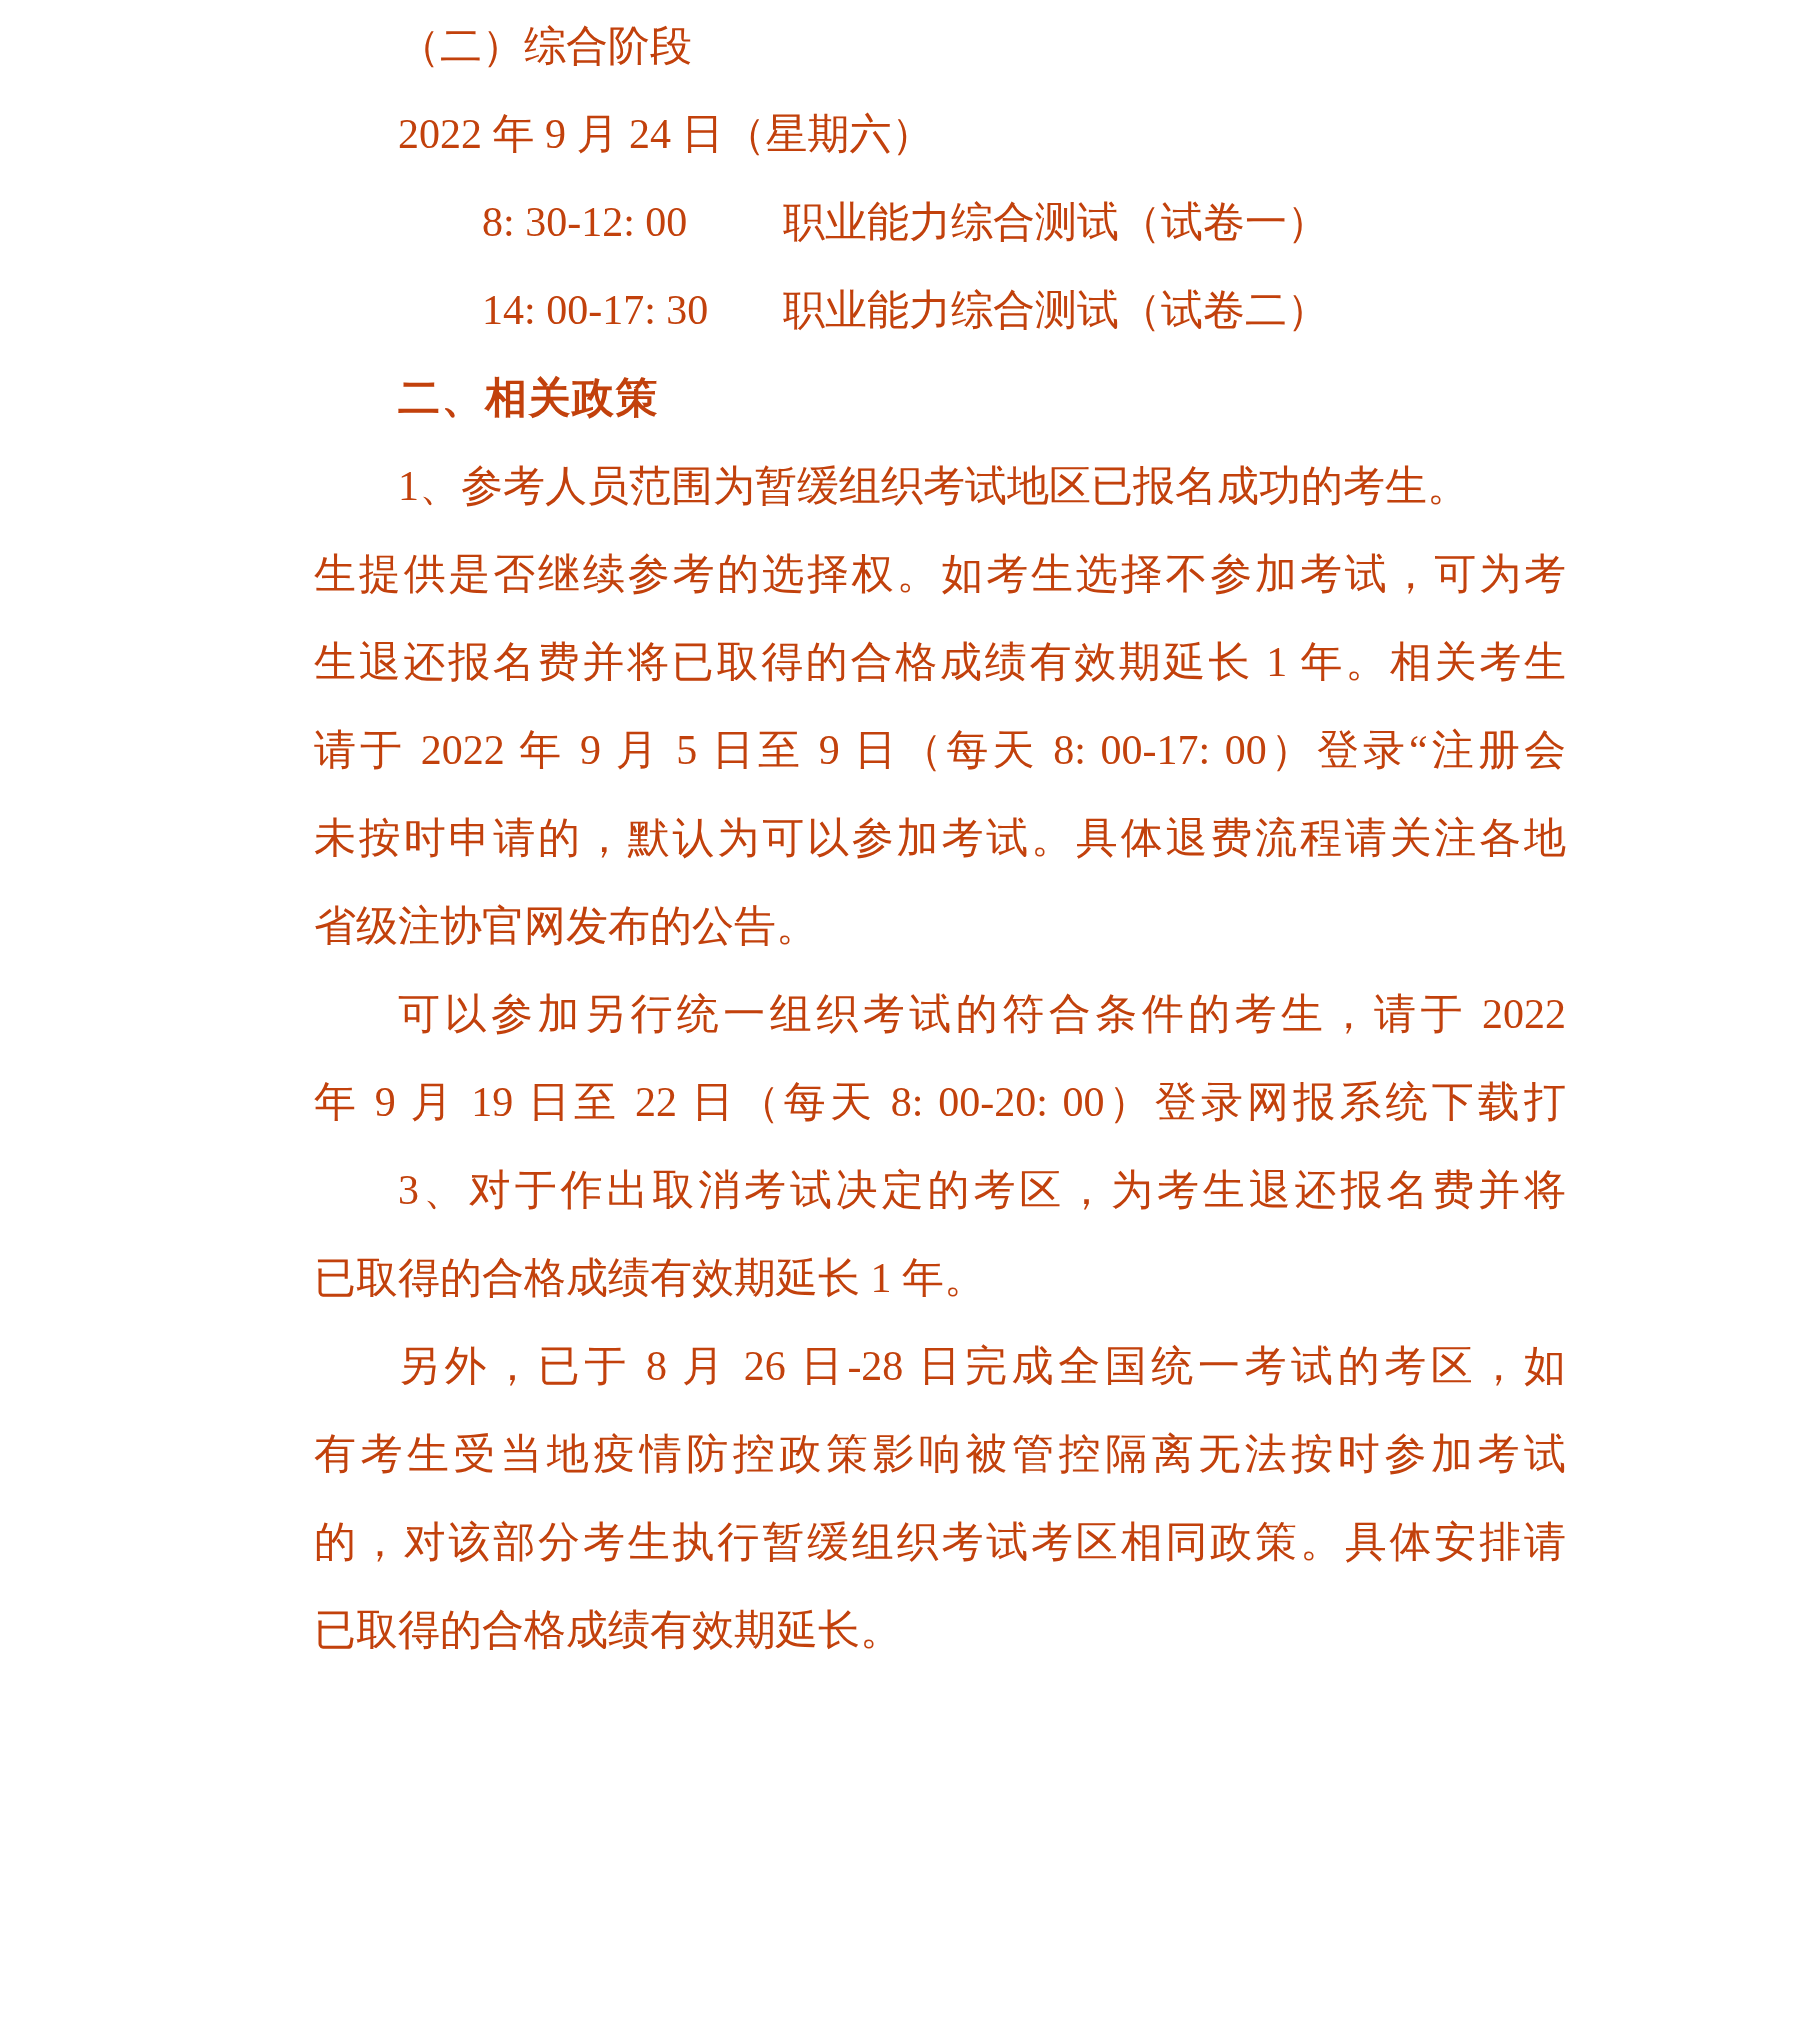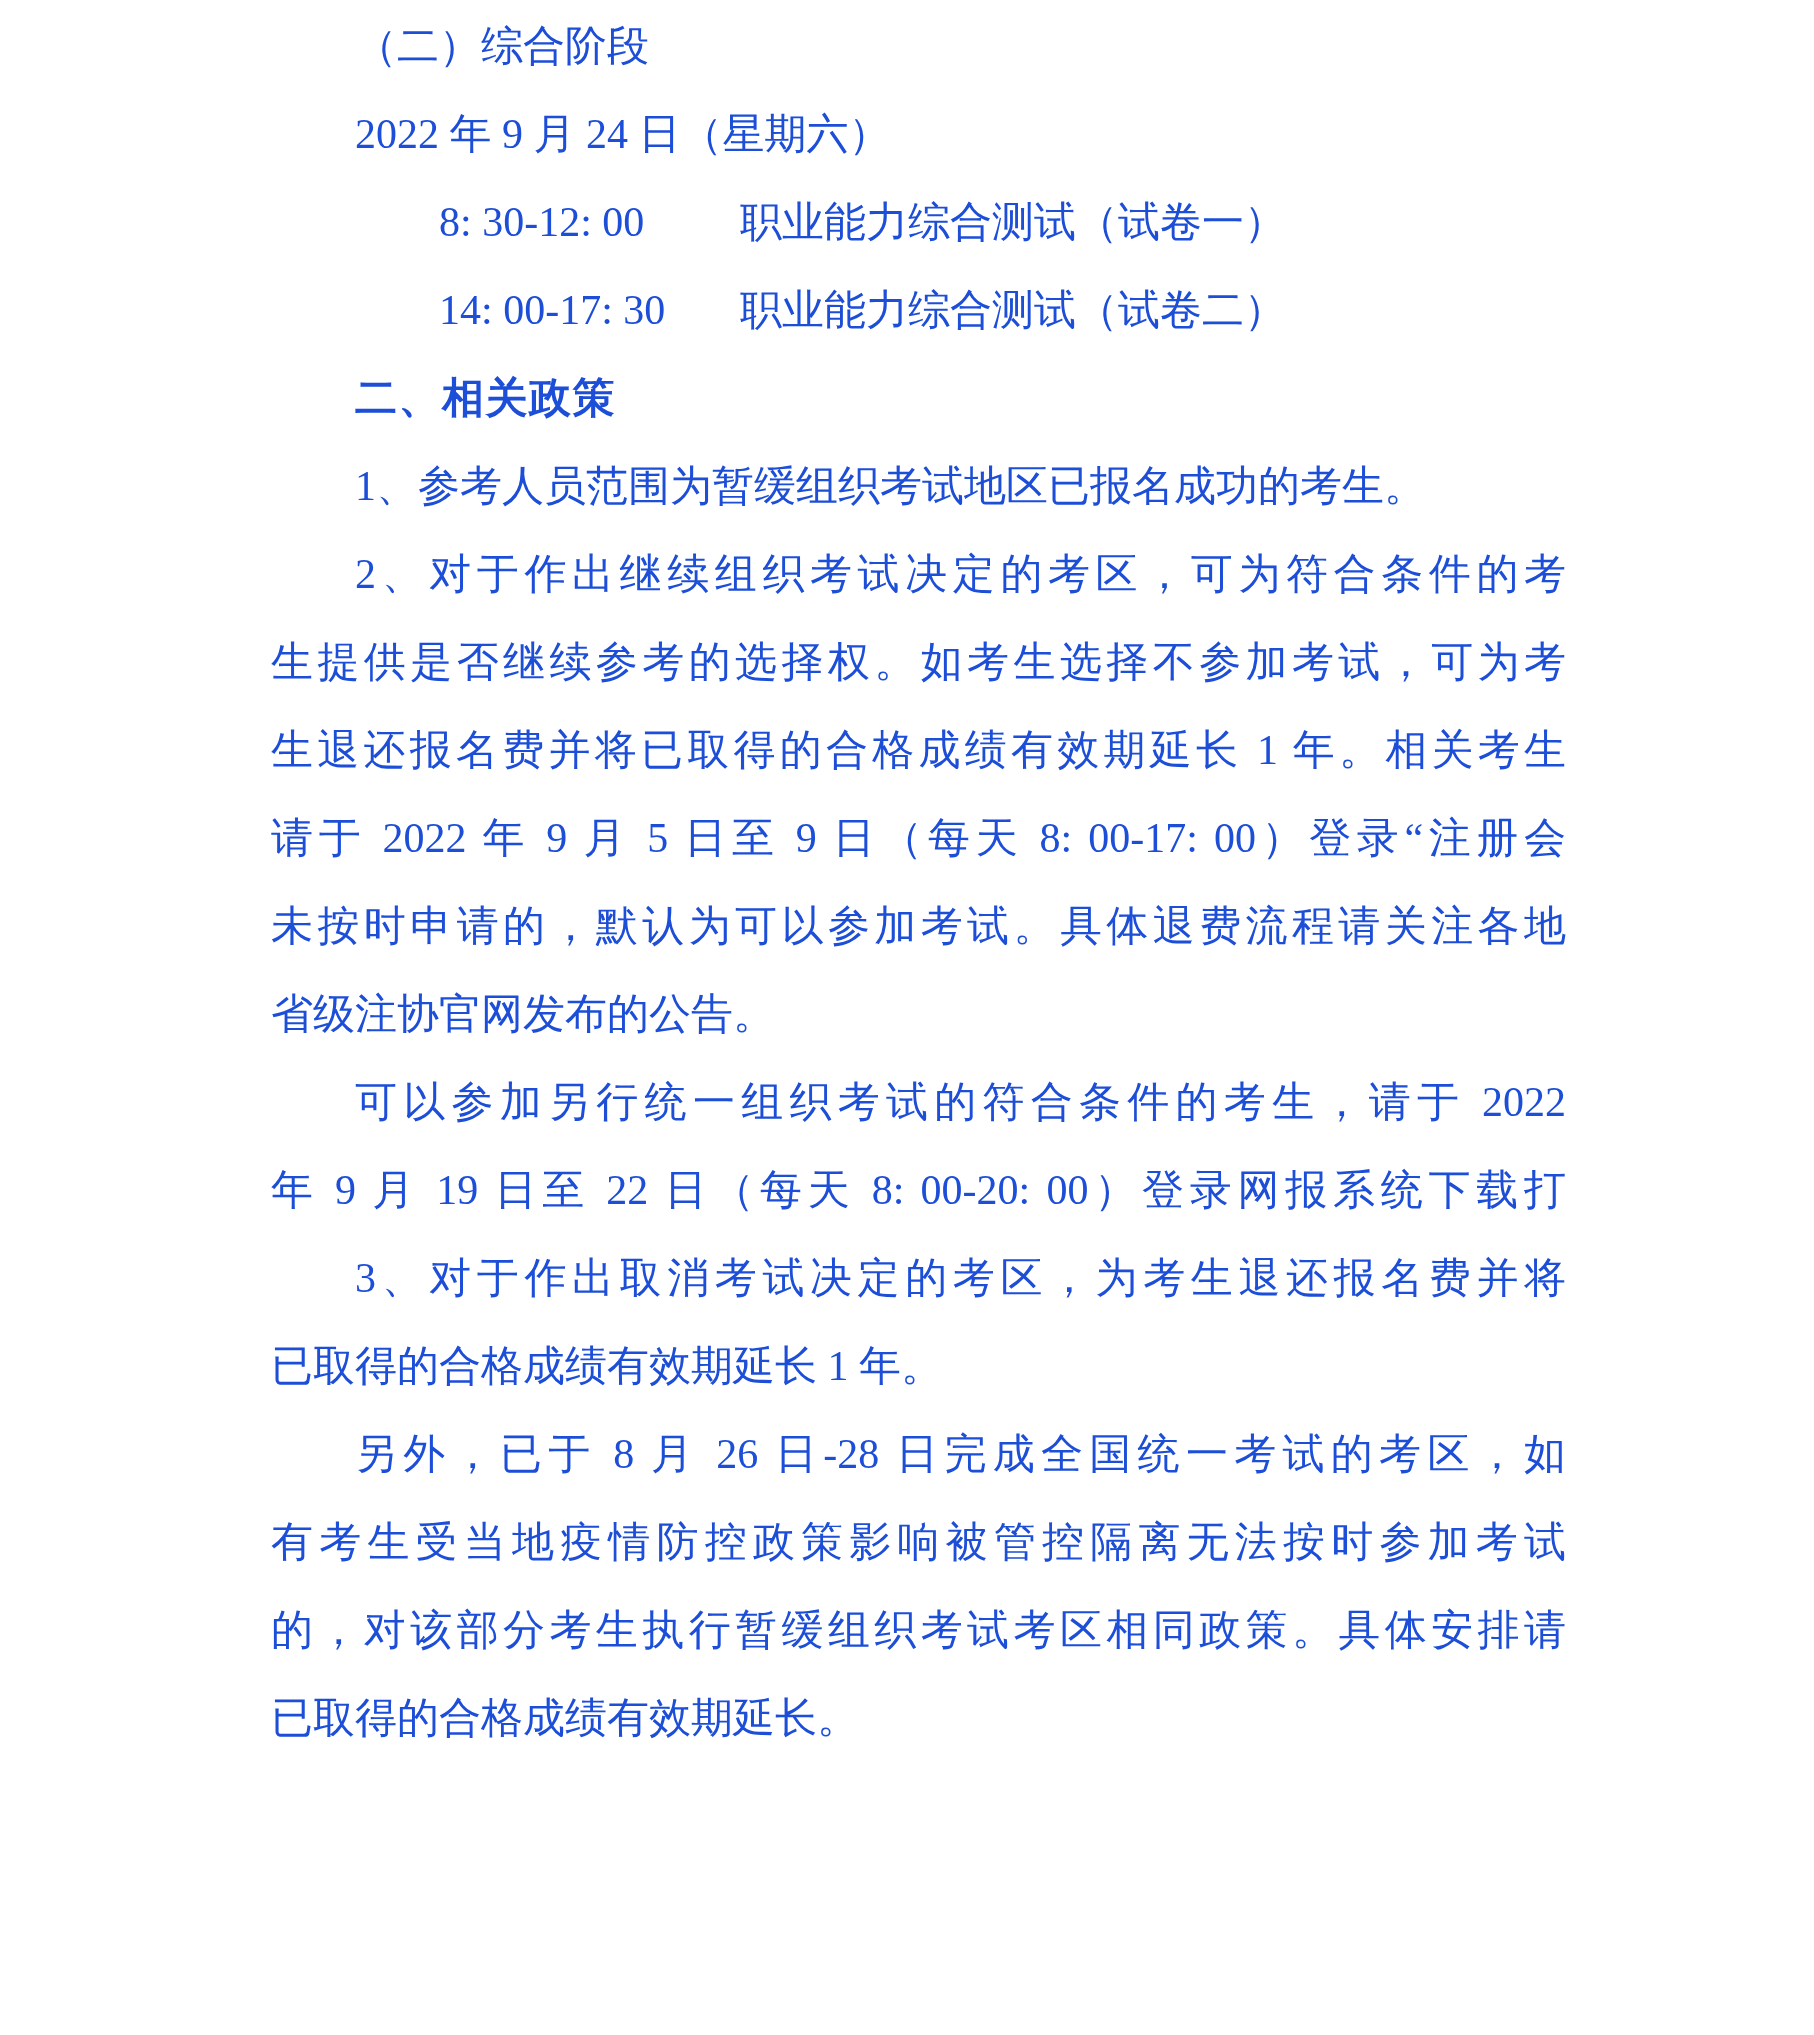--- a/index.html
+++ b/index.html
@@ -18,21 +18,22 @@
     background: #ffffff;
     color: #000000;
     font-family: "Liberation Serif", "DejaVu Serif", serif;
   }
   .line {
     font-size: 42px;
     line-height: 88px;
     height: 88px;
     text-align: left;
     white-space: nowrap;
-    color: #1d4ed8;
+    color: #c2410c;
+    margin-left: 43px;
   }
   .indent {
     text-indent: 2em;
   }
   .justify {
     white-space: normal;
     text-align: justify;
     text-align-last: justify;
     text-justify: inter-character;
   }
@@ -60,21 +61,20 @@
   </div>
 
   <div class="line indent">
     <span class="time">14: 00-17: 30</span><span>职业能力综合测试（试卷二）</span>
   </div>
 
   <div class="line indent heading">二、相关政策</div>
 
   <div class="line indent">1、参考人员范围为暂缓组织考试地区已报名成功的考生。</div>
 
-  <div class="line indent justify">2、对于作出继续组织考试决定的考区，可为符合条件的考</div>
   <div class="line justify">生提供是否继续参考的选择权。如考生选择不参加考试，可为考</div>
   <div class="line justify">生退还报名费并将已取得的合格成绩有效期延长 1 年。相关考生</div>
   <div class="line justify">请于 2022 年 9 月 5 日至 9 日（每天 8: 00-17: 00）登录“注册会</div>
   <div class="line justify">未按时申请的，默认为可以参加考试。具体退费流程请关注各地</div>
   <div class="line">省级注协官网发布的公告。</div>
 
   <div class="line indent justify">可以参加另行统一组织考试的符合条件的考生，请于 2022</div>
   <div class="line justify">年 9 月 19 日至 22 日（每天 8: 00-20: 00）登录网报系统下载打</div>
 
   <div class="line indent justify">3、对于作出取消考试决定的考区，为考生退还报名费并将</div>

